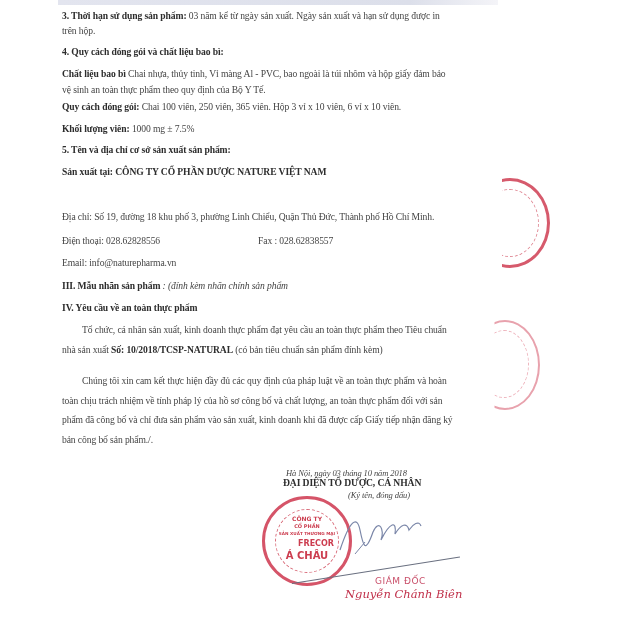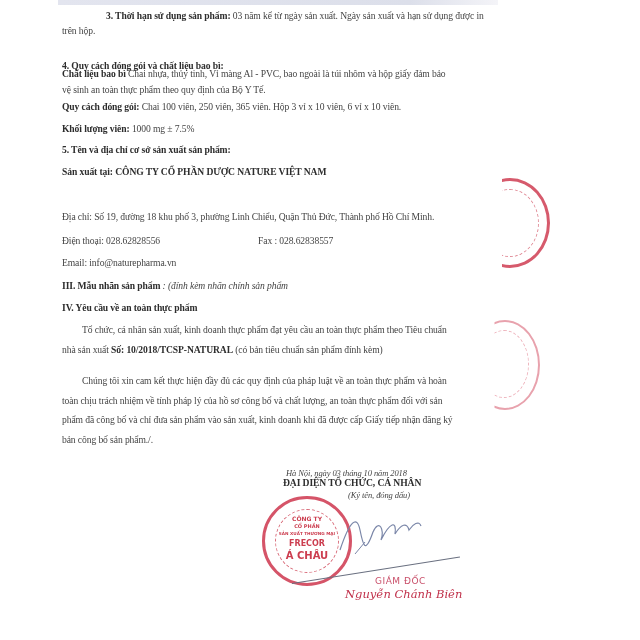--- a/index.html
+++ b/index.html
@@ -24,26 +24,26 @@
   .director-title { position: absolute; color: #c9506a; font-family: "DejaVu Sans", sans-serif; font-size: 9px; letter-spacing: 0.5px; }
   .director-name { position: absolute; color: #c0304a; font-style: italic; font-size: 11.5px; font-family: "DejaVu Serif", serif; }
 </style>
 </head>
 <body>
 
 <div class="topbar"></div>
 
 <div class="page">
 
-  <div class="line" style="top:10px;margin-left:44px;">
+  <div class="line" style="top:10px;">
     <span class="b">3. Thời hạn sử dụng sản phẩm:</span><span> 03 năm kể từ ngày sản xuất. Ngày sản xuất và hạn sử dụng được in</span>
   </div>
   <div class="line" style="top:25px;">trên hộp.</div>
 
-  <div class="line b" style="top:46px;margin-top:14px;">4. Quy cách đóng gói và chất liệu bao bì:</div>
+  <div class="line b" style="top:46px;">4. Quy cách đóng gói và chất liệu bao bì:</div>
 
   <div class="line" style="top:68px;">
     <span class="b">Chất liệu bao bì</span><span> Chai nhựa, thủy tinh, Vỉ màng Al - PVC, bao ngoài là túi nhôm và hộp giấy đảm bảo</span>
   </div>
   <div class="line" style="top:84px;">vệ sinh an toàn thực phẩm theo quy định của Bộ Y Tế.</div>
 
   <div class="line" style="top:101px;">
     <span class="b">Quy cách đóng gói:</span><span> Chai 100 viên, 250 viên, 365 viên. Hộp 3 vỉ x 10 viên, 6 vỉ x 10 viên.</span>
   </div>
 
@@ -75,37 +75,37 @@
     <span>nhà sản xuất </span><span class="b">Số: 10/2018/TCSP-NATURAL</span><span> (có bản tiêu chuẩn sản phẩm đính kèm)</span>
   </div>
 
   <div class="line" style="top:375px; left:20px;">Chúng tôi xin cam kết thực hiện đầy đủ các quy định của pháp luật về an toàn thực phẩm và hoàn</div>
   <div class="line" style="top:395px;text-align:center;">toàn chịu trách nhiệm về tính pháp lý của hồ sơ công bố và chất lượng, an toàn thực phẩm đối với sản</div>
   <div class="line" style="top:414px;">phẩm đã công bố và chỉ đưa sản phẩm vào sản xuất, kinh doanh khi đã được cấp Giấy tiếp nhận đăng ký</div>
   <div class="line" style="top:434px;">bản công bố sản phẩm./.</div>
 </div>
 
 <div class="line i" style="position:absolute; top:467px; left:286px; font-size:8.5px;">Hà Nội, ngày 03  tháng 10  năm 2018</div>
-<div class="line b" style="position:absolute; top:477px; left:283px; font-size:9.6px;">ĐẠI DIỆN TỔ CHỨC, CÁ NHÂN</div>
+<div class="line b" style="position:absolute; top:477px; left:283px; font-size:9.6px;">ĐẠI DIỆN TỔ DƯỢC, CÁ NHÂN</div>
 <div class="line i" style="position:absolute; top:489px; left:300px; font-size:8.5px;margin-left:48px;">(Ký tên, đóng dấu)</div>
 
 <div class="stamp" style="left:470px; top:178px; width:80px; height:90px; border-color:#d65a6c; clip-path: inset(0 0 0 40%); border-width:3px;">
   <div class="stamp-inner" style="left:8px; top:8px; width:58px; height:68px;"></div>
 </div>
 
 <div class="stamp" style="left:470px; top:320px; width:70px; height:90px; border-color:#e8a2ad; clip-path: inset(0 0 0 35%);">
   <div class="stamp-inner" style="left:7px; top:8px; width:50px; height:68px; border-color:#eeb4bd;"></div>
 </div>
 
 <div class="stamp" style="left:262px; top:496px; width:90px; height:90px; border-width:3px; border-color:#d55468;">
   <div class="stamp-inner" style="left:10px; top:10px; width:64px; height:64px; border-color:#d86a78;"></div>
   <div class="stamp-text" style="left:0; width:84px; top:16px; font-size:6px;">CÔNG TY</div>
   <div class="stamp-text" style="left:0; width:84px; top:24px; font-size:5px;">CỔ PHẦN</div>
   <div class="stamp-text" style="left:0; width:84px; top:32px; font-size:4.2px;">SẢN XUẤT THƯƠNG MẠI</div>
-  <div class="stamp-text" style="left:0; width:84px; top:40px; font-size:8px;">FRECOR</div>
+  <div class="stamp-text" style="left:0; width:84px; top:40px; font-size:8px;padding-left:9px;">FRECOR</div>
   <div class="stamp-text" style="left:0; width:84px; top:51px; font-size:10px;">Á CHÂU</div>
 </div>
 
 <svg style="position:absolute; left:335px; top:510px;" width="90" height="50" viewBox="0 0 90 50">
   <path d="M5 40 C 15 10, 22 5, 25 20 S 30 45, 38 22 C 44 8, 50 20, 46 30 C 55 12, 62 10, 60 24 C 66 14, 72 12, 74 20 C 78 14, 84 10, 86 16" fill="none" stroke="#7a86a8" stroke-width="1.2"></path>
   <path d="M20 44 L 30 32" fill="none" stroke="#7a86a8" stroke-width="1"></path>
 </svg>
 <div class="sig-line" style="left:292px; top:583px; width:170px; transform: rotate(-9deg); background:#6a7080;"></div>
 
 <div class="director-title" style="left:375px; top:556px;margin-top:20px;">GIÁM ĐỐC</div>

